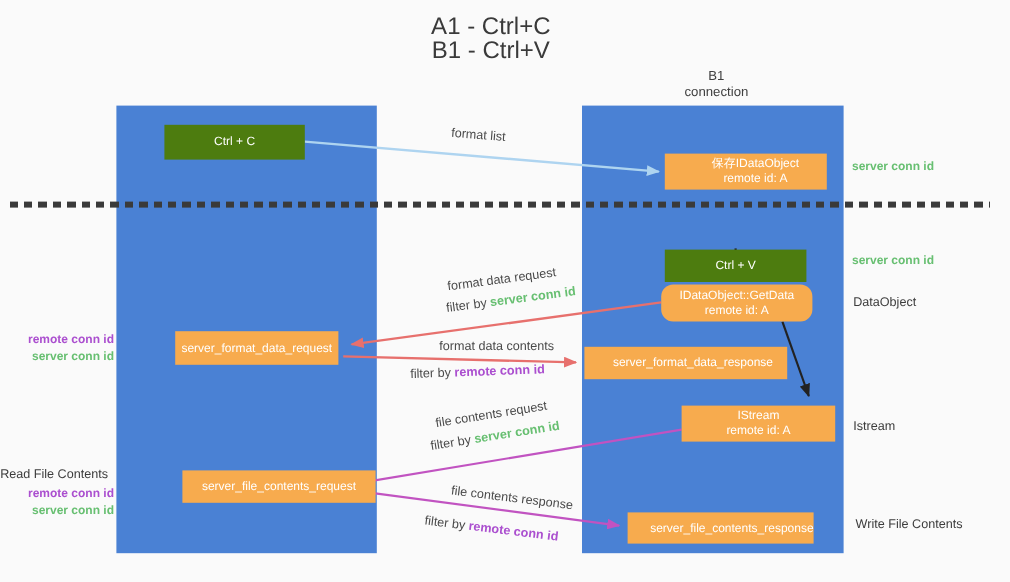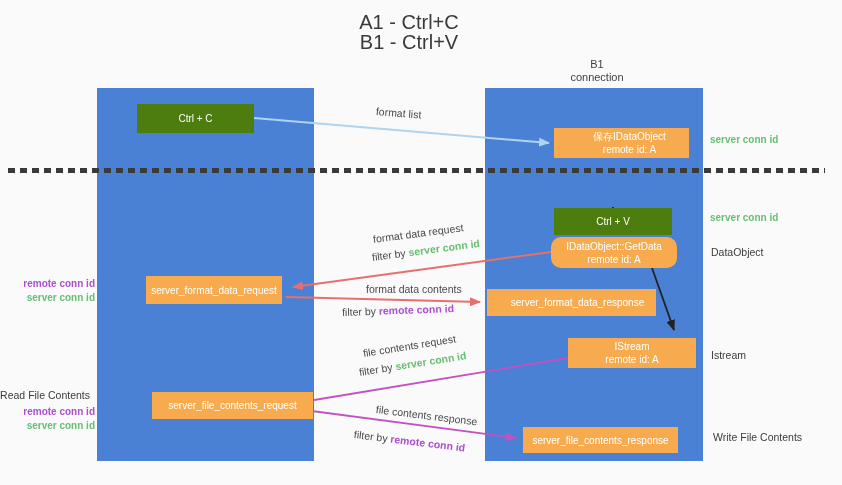--- a/index.html
+++ b/index.html
@@ -113,21 +113,21 @@
 
   <div class="abs node orange" style="left:568px;top:338px;width:128px;height:30px;">
     <span>IStream</span>
     <span>remote id: A</span>
   </div>
 
   <div class="abs node orange" style="left:128px;top:392px;width:161px;height:27px;margin-left:24px;">
     <span>server_file_contents_request</span>
   </div>
 
-  <div class="abs node orange" style="left:523px;top:427px;width:155px;height:26px;">
+  <div class="abs node orange" style="left:523px;top:427px;width:155px;height:26px;align-items:flex-end;">
     <span>server_file_contents_response</span>
   </div>
 
   <div class="abs edge-label" style="left:376px;top:105px;transform:rotate(4.5deg);">format list</div>
 
   <div class="abs edge-label" style="left:373px;top:233px;transform:rotate(-7.5deg);">format data request</div>
   <div class="abs edge-label" style="left:372px;top:251px;transform:rotate(-7.5deg);"><span>filter by </span><span class="green-text">server conn id</span></div>
 
   <div class="abs edge-label" style="left:366px;top:283px;">format data contents</div>
   <div class="abs edge-label" style="left:342px;top:306px;transform:rotate(-2deg);"><span>filter by </span><span class="purple-text">remote conn id</span></div>

